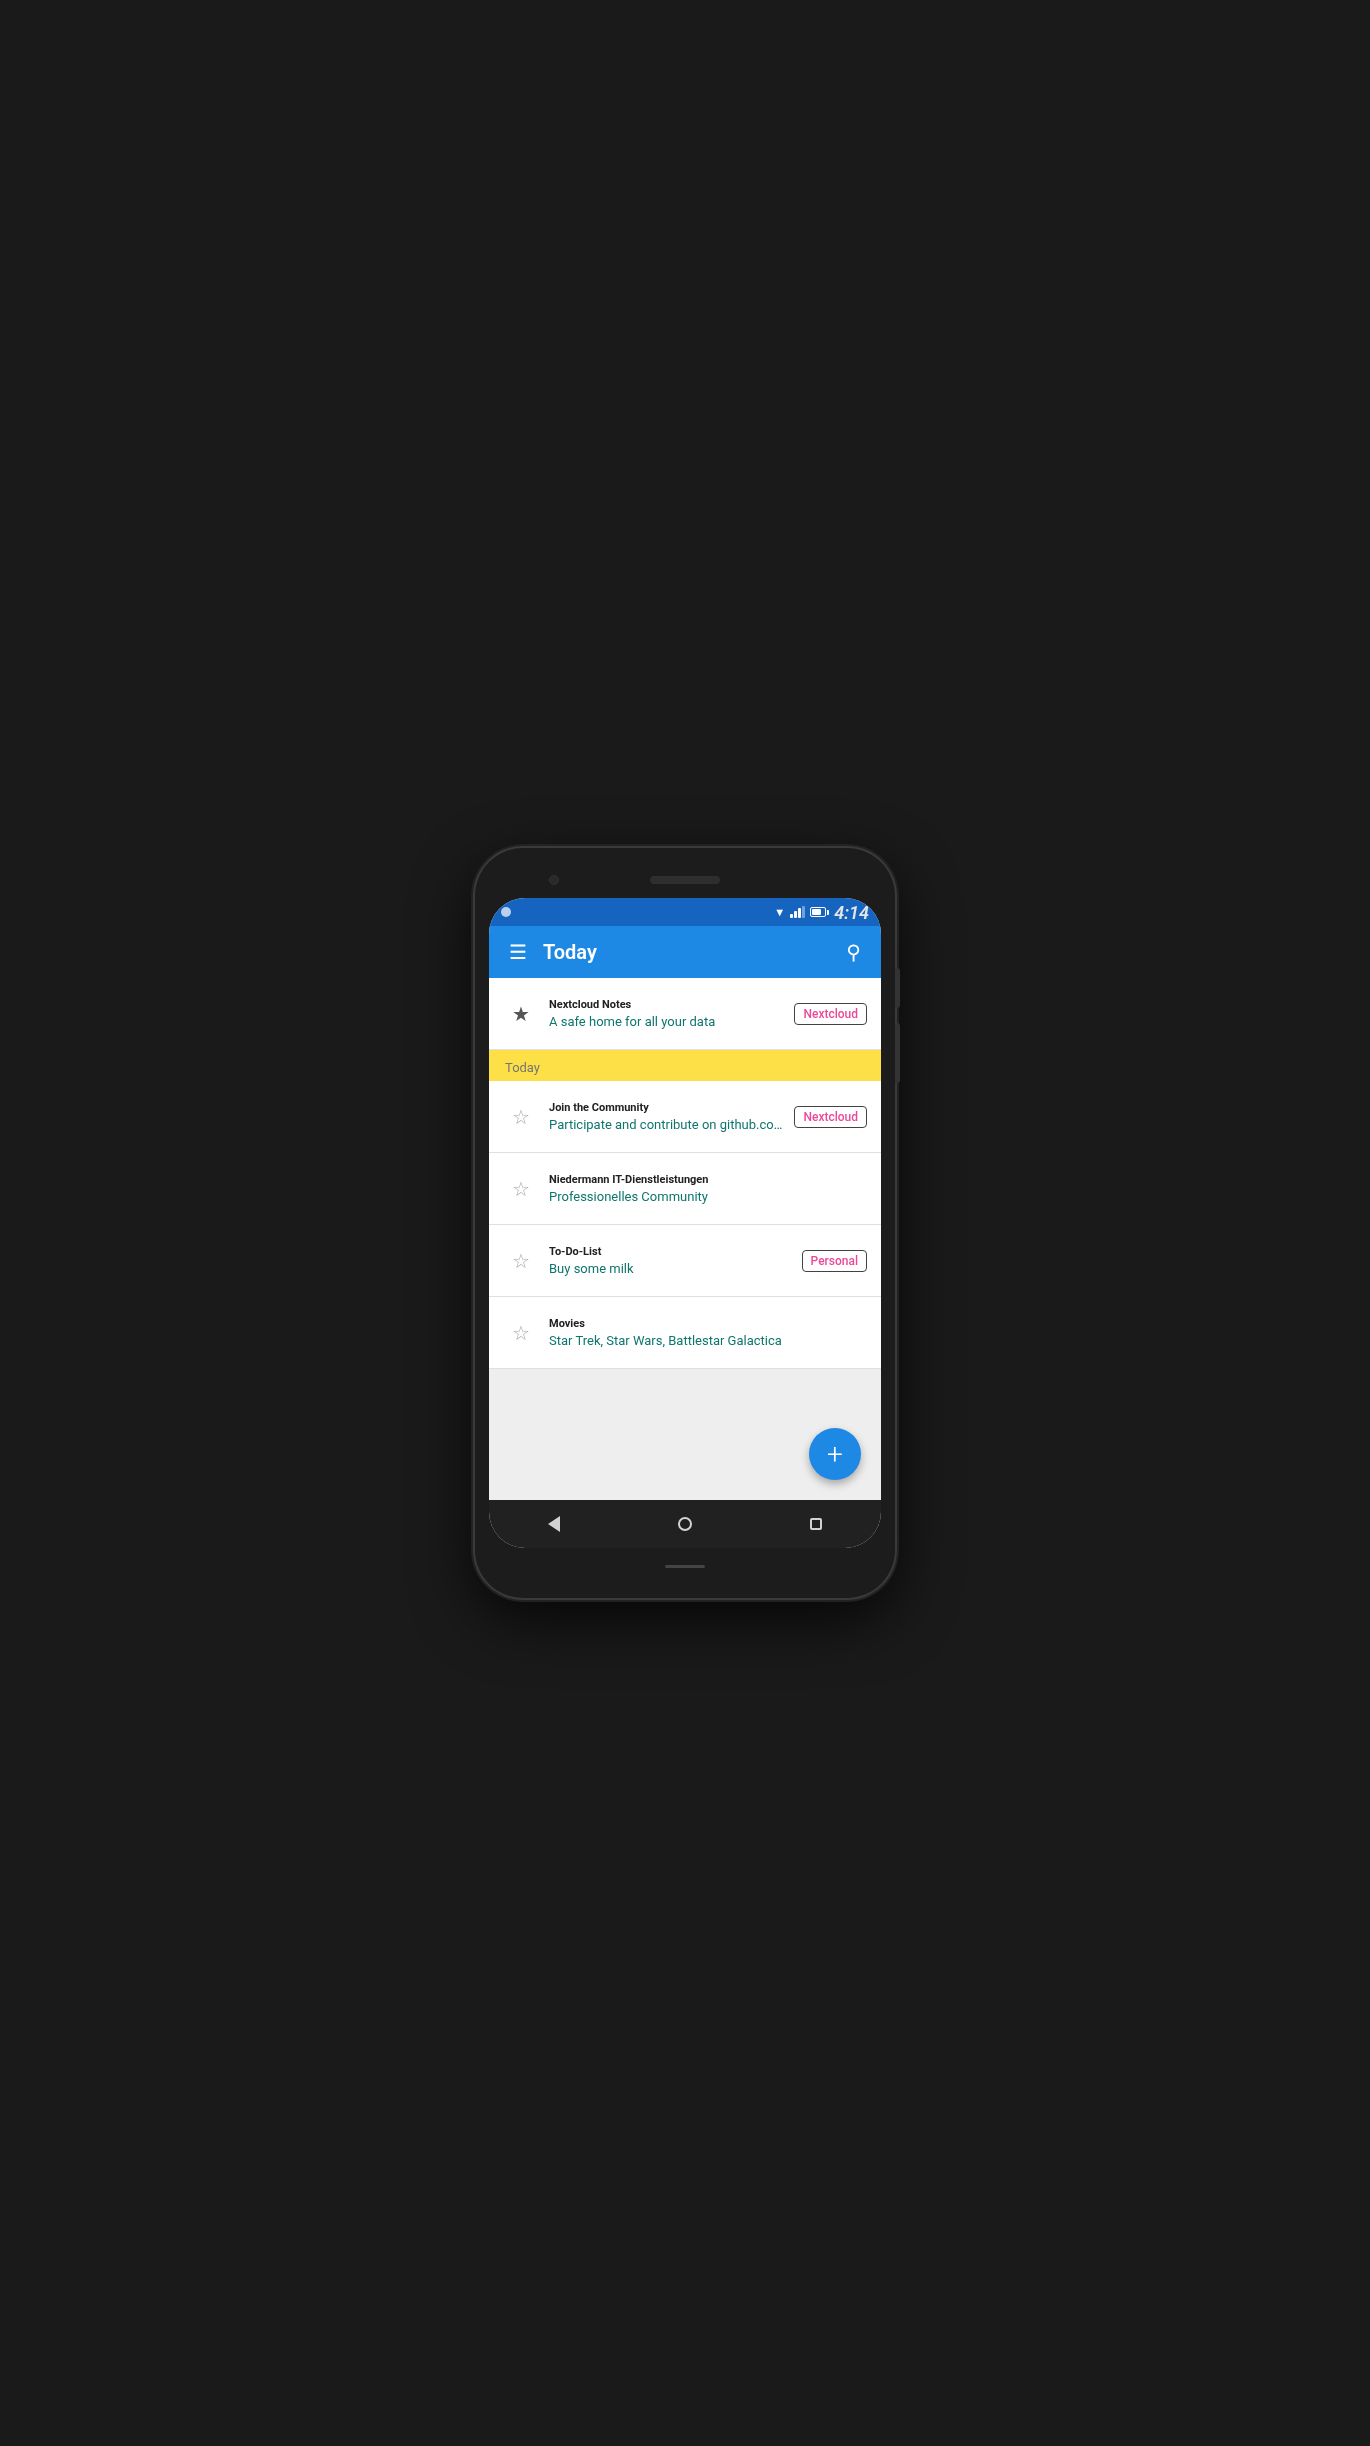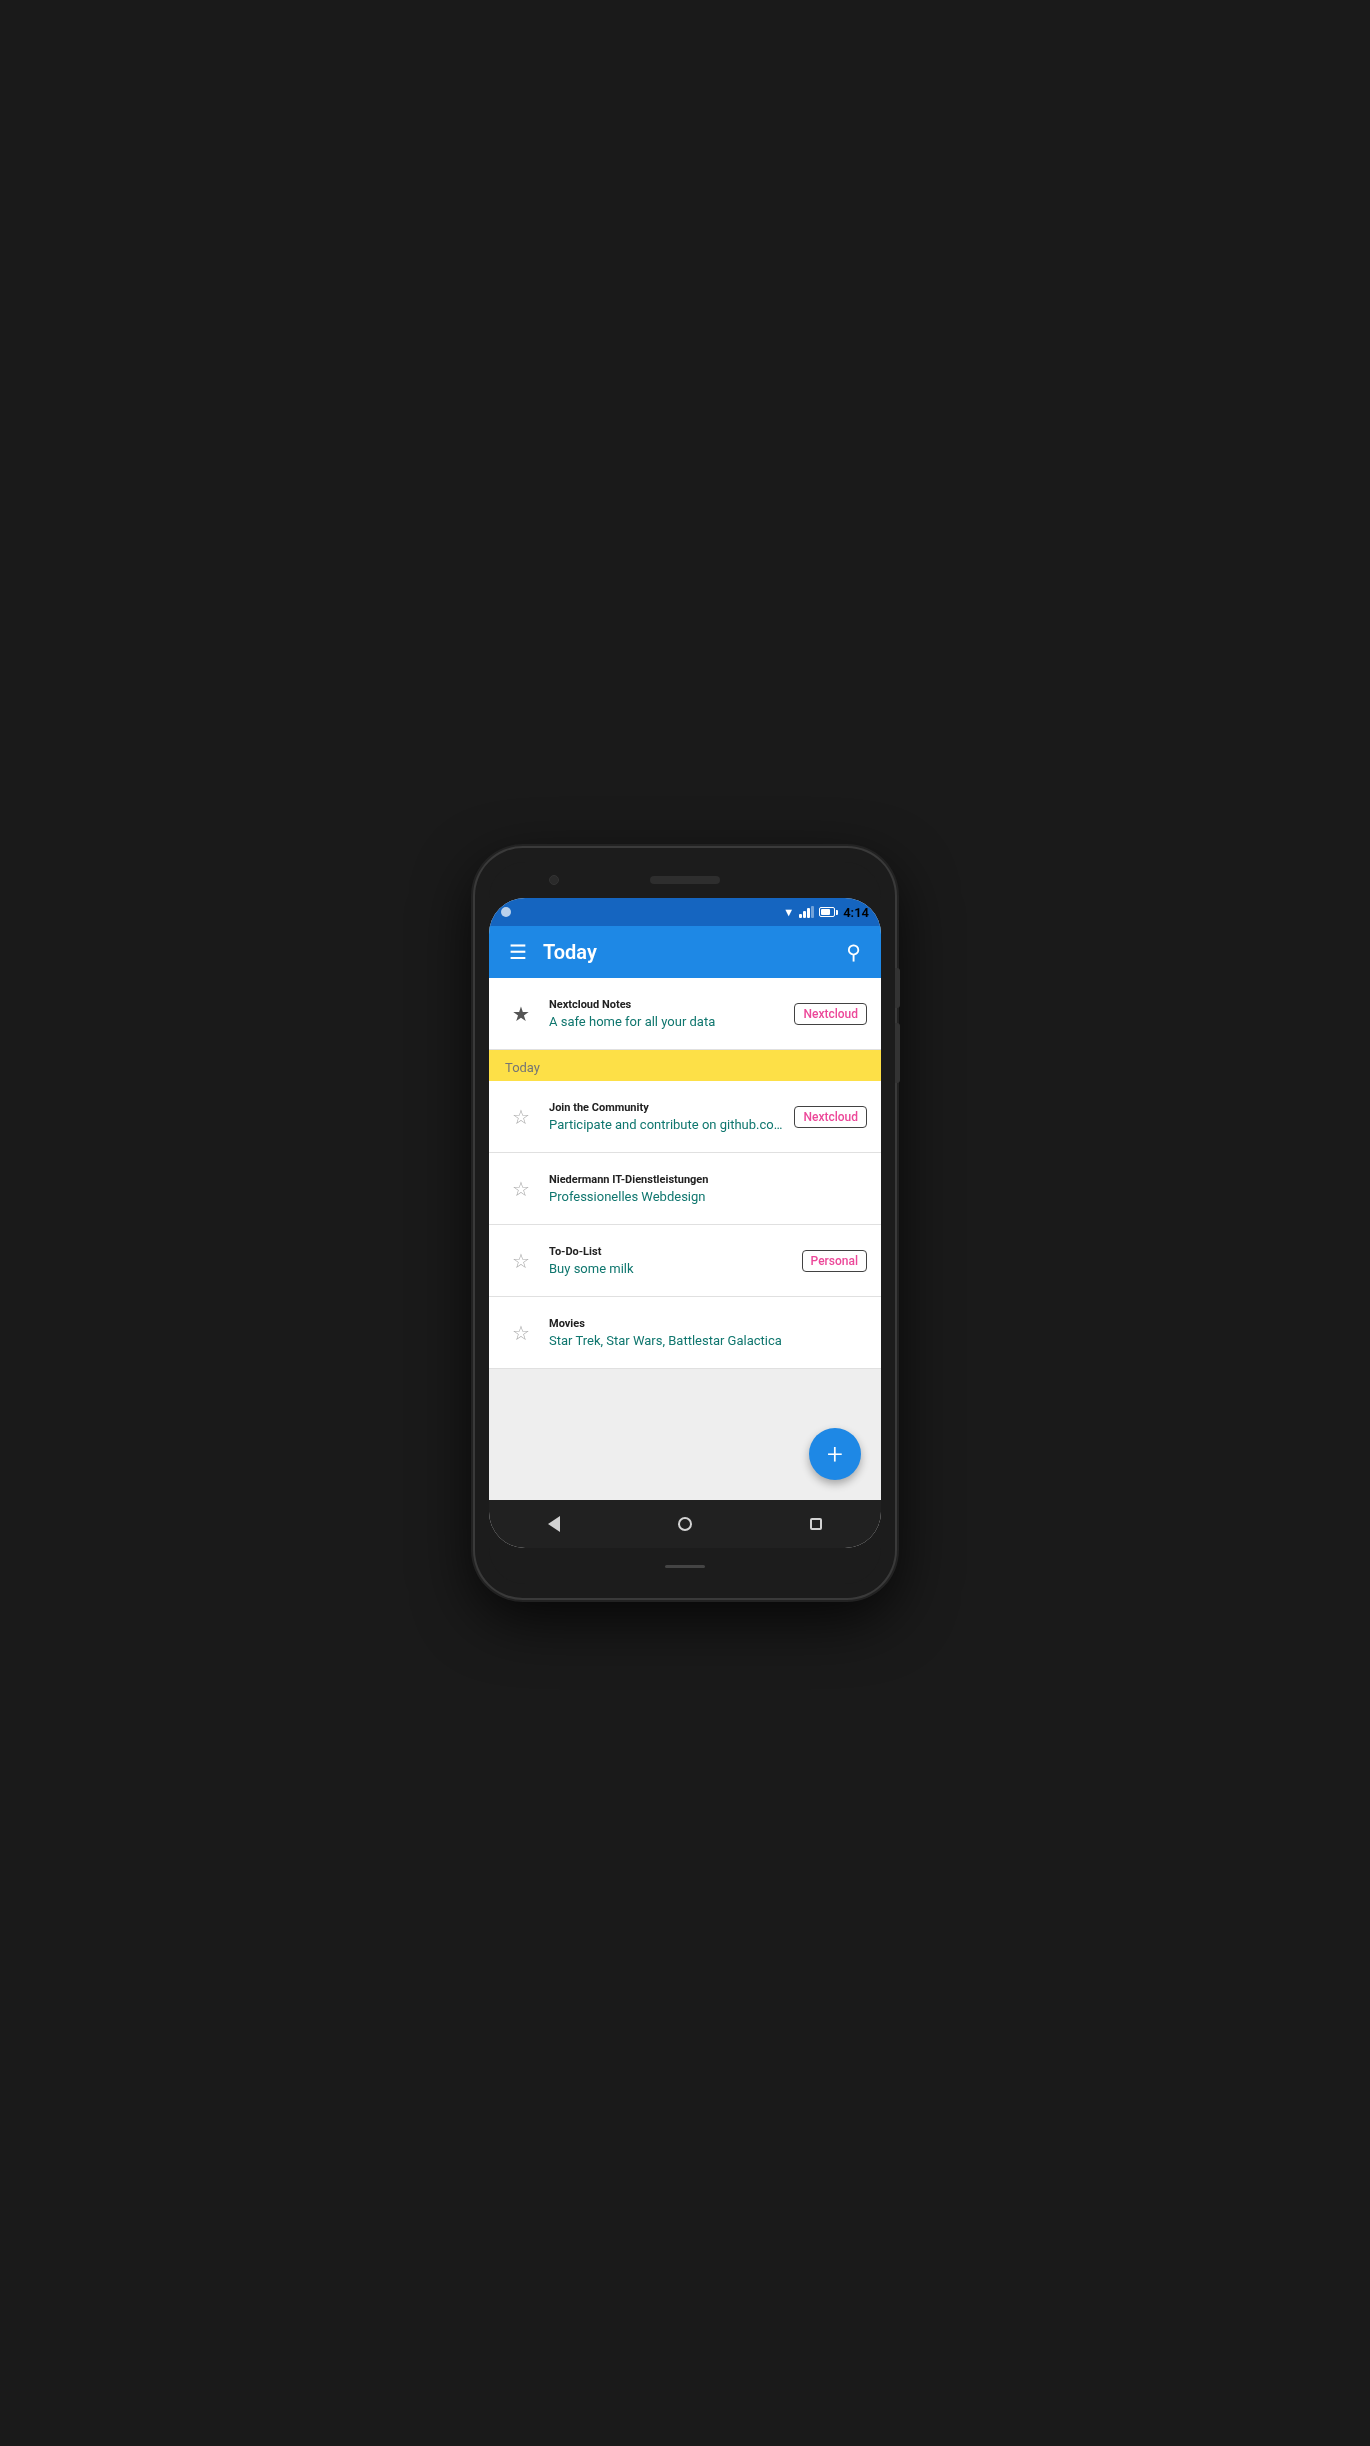--- a/index.html
+++ b/index.html
@@ -158,23 +158,24 @@
     }
 
     .battery-tip {
       width: 2px;
       height: 5px;
       background: white;
       border-radius: 0 1px 1px 0;
     }
 
     .status-time {
-      font-size: 13px;
+      font-size: 18px;
       font-weight: 600;
-      color: #000000;
+      color: #e5e5e5;
+      font-style: italic;
     }
 
     
     .app-bar {
       background: #1e88e5;
       height: 52px;
       display: flex;
       align-items: center;
       padding: 0 12px;
       flex-shrink: 0;
@@ -430,21 +431,21 @@
         </div>
         <div class="note-tag">Nextcloud</div>
       </div>
 
       <div class="note-item">
         <div class="star-btn">
           <span class="star-empty">☆</span>
         </div>
         <div class="note-content">
           <div class="note-title">Niedermann IT-Dienstleistungen</div>
-          <div class="note-preview">Professionelles Webdesign</div>
+          <div class="note-preview">Professionelles Community</div>
         </div>
       </div>
 
       <div class="note-item">
         <div class="star-btn">
           <span class="star-empty">☆</span>
         </div>
         <div class="note-content">
           <div class="note-title">To-Do-List</div>
           <div class="note-preview">Buy some milk</div>

